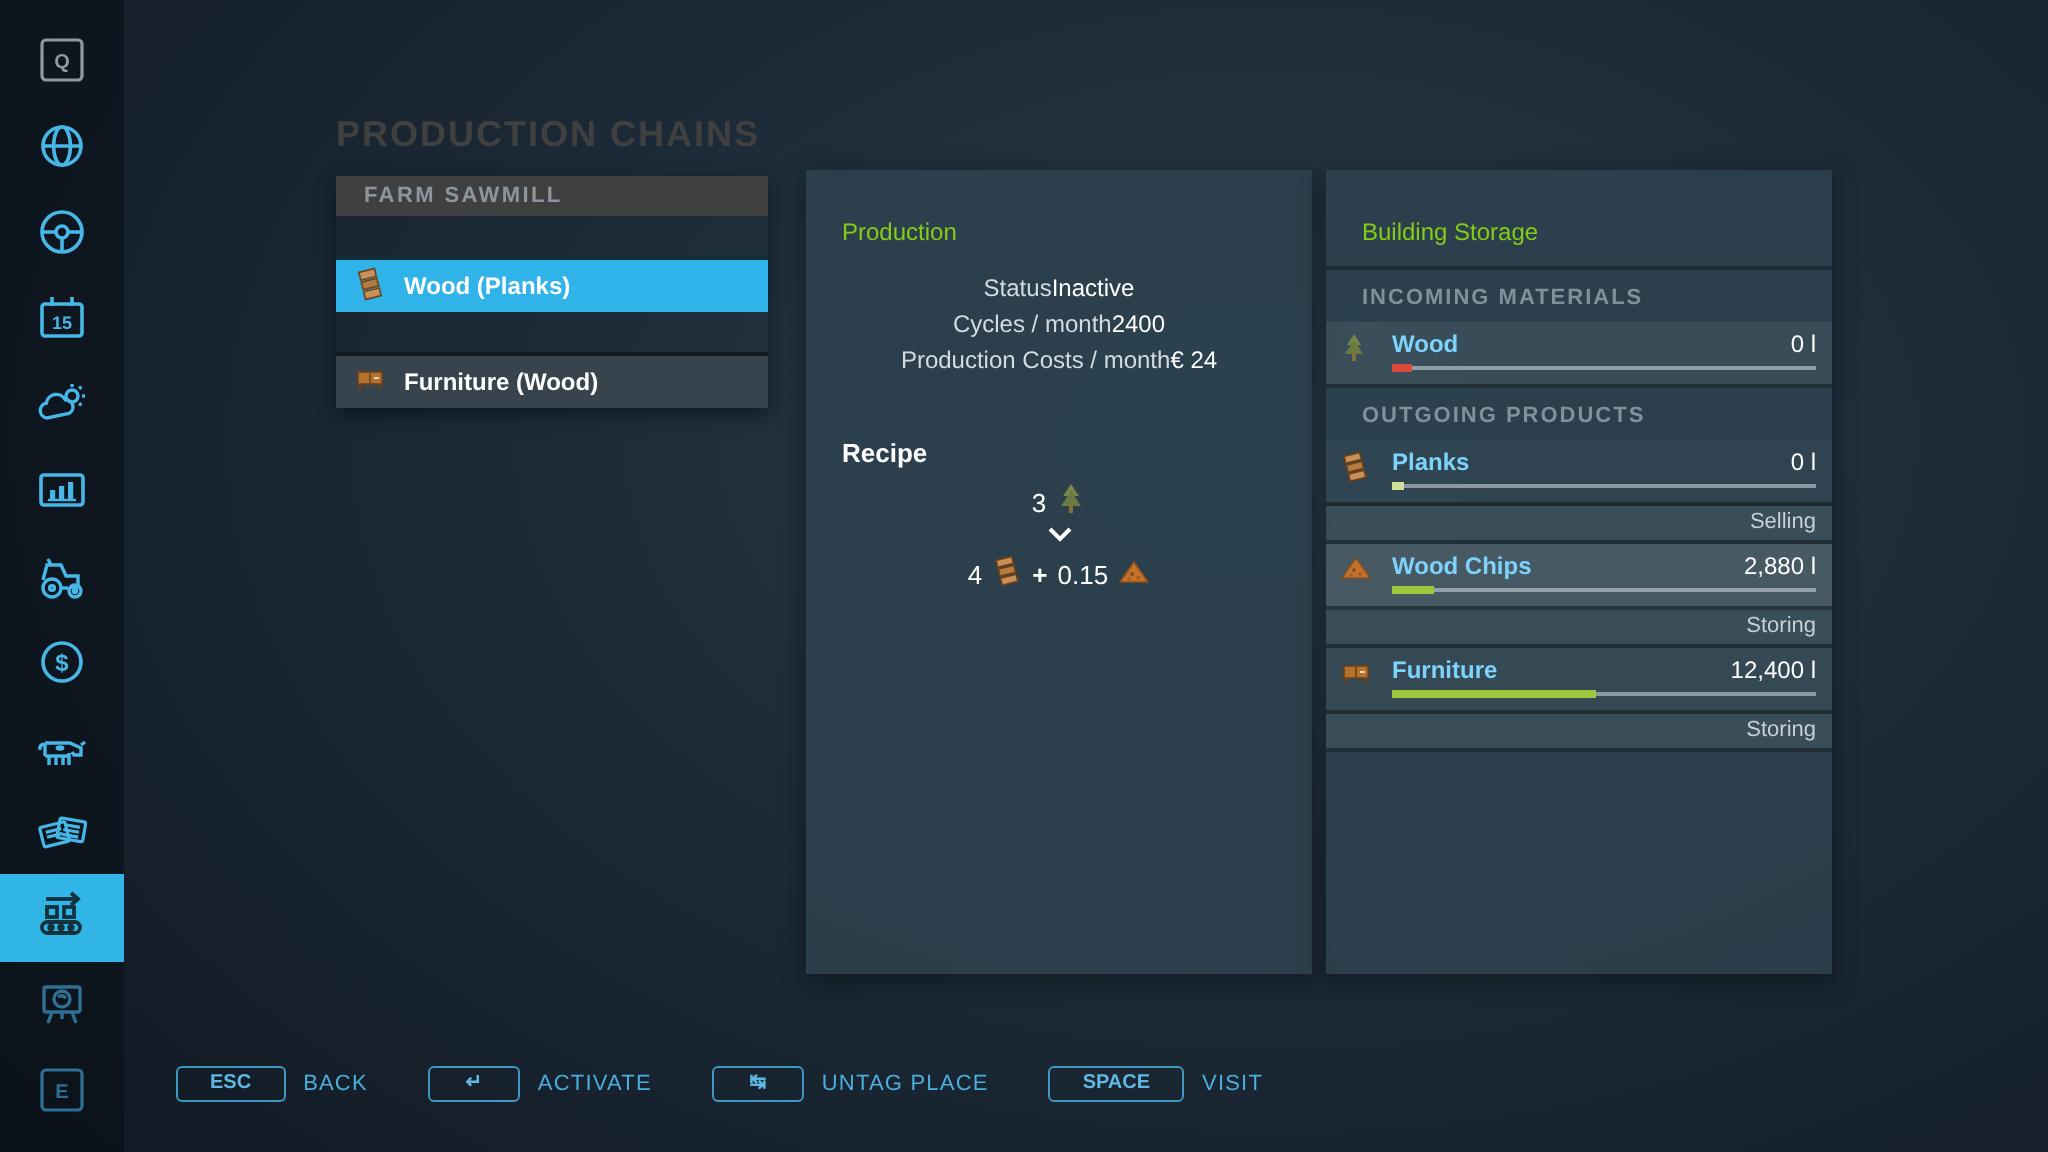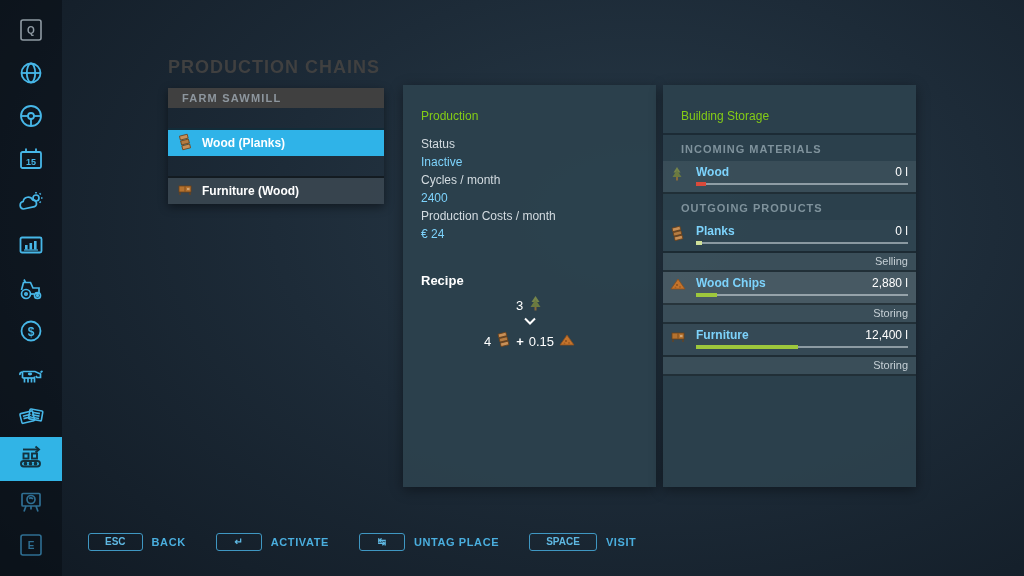--- a/index.html
+++ b/index.html
@@ -26,23 +26,23 @@
   .cl-item{height:26px;display:flex;align-items:center;gap:9px;padding:0 9px;background:rgba(57,70,80,0.92);border-top:2px solid rgba(13,20,26,0.85);color:#fff;font-size:12px;font-weight:bold;cursor:pointer;margin-top:20px;}
   .cl-item.selected{background:#2fb3e8;}
 
   
   .panel{background:rgba(44,66,78,0.93);box-shadow:0 3px 12px rgba(0,0,0,0.4);}
   #production-panel{left:403px;top:85px;width:253px;height:402px;}
   #storage-panel{left:663px;top:85px;width:253px;height:402px;}
   .panel-title{color:#84cc16;font-size:12px;font-weight:500;padding:24px 18px 10px 18px;}
 
   .info-rows{padding:2px 18px 0 18px;}
-  .info-row{display:flex;justify-content:flex-start;font-size:12px;line-height:18px;flex-direction:column;}
+  .info-row{display:flex;justify-content:center;font-size:12px;line-height:18px;}
   .info-label{color:#d3dbe0;}
-  .info-value{color:#7dd3fc;}
+  .info-value{color:#ffffff;}
 
   .recipe-heading{color:#fff;font-size:13px;font-weight:bold;padding:30px 18px 6px 18px;}
   .recipe-line{display:flex;align-items:center;justify-content:center;gap:5px;color:#fff;font-size:13px;height:22px;}
   .recipe-chevron{display:flex;justify-content:center;height:14px;}
 
   
   .sec-header{color:#7f929c;font-size:11px;font-weight:bold;letter-spacing:1px;padding:8px 18px 6px 18px;}
   .title-divider{height:2px;background:rgba(18,30,38,0.6);margin:0;}
   .srow{position:relative;padding:4px 8px 5px 33px;border-bottom:2px solid rgba(13,22,28,0.55);}
   .srow .picon{position:absolute;left:7px;top:5px;}
@@ -55,21 +55,21 @@
   .mode-row{text-align:right;padding:2px 8px 3px 8px;font-size:11px;color:#c6d0d6;background:rgba(255,255,255,0.075);border-bottom:2px solid rgba(13,22,28,0.55);}
   .bg-a{background:rgba(255,255,255,0.07);}
   .bg-b{background:rgba(255,255,255,0.025);}
   .bg-c{background:rgba(255,255,255,0.135);}
   .bg-d{background:rgba(255,255,255,0.05);}
 
   
   #hints{left:88px;top:533px;display:flex;gap:30px;align-items:center;}
   .hint{display:flex;align-items:center;gap:9px;}
   .hint-key{border:1px solid #3f97c2;border-radius:3px;padding:2px 16px;font-size:10px;font-weight:bold;color:#5fb8e2;min-width:12px;text-align:center;line-height:12px;}
-  .hint-label{color:#4aaede;font-size:11px;font-weight:bold;letter-spacing:0.6px;}
+  .hint-label{color:#4aaede;font-size:11px;font-weight:normal;letter-spacing:0.6px;}
 </style>
 </head>
 <body>
 
 <div id="sidebar" class="abs">
 
   <div class="side-item" style="top:15px">
     <span>
       <svg width="26" height="26" viewBox="0 0 26 26">
           <rect x="3" y="3" width="20" height="20" rx="2" fill="none" stroke="#8f9aa3" stroke-width="1.6"></rect>

